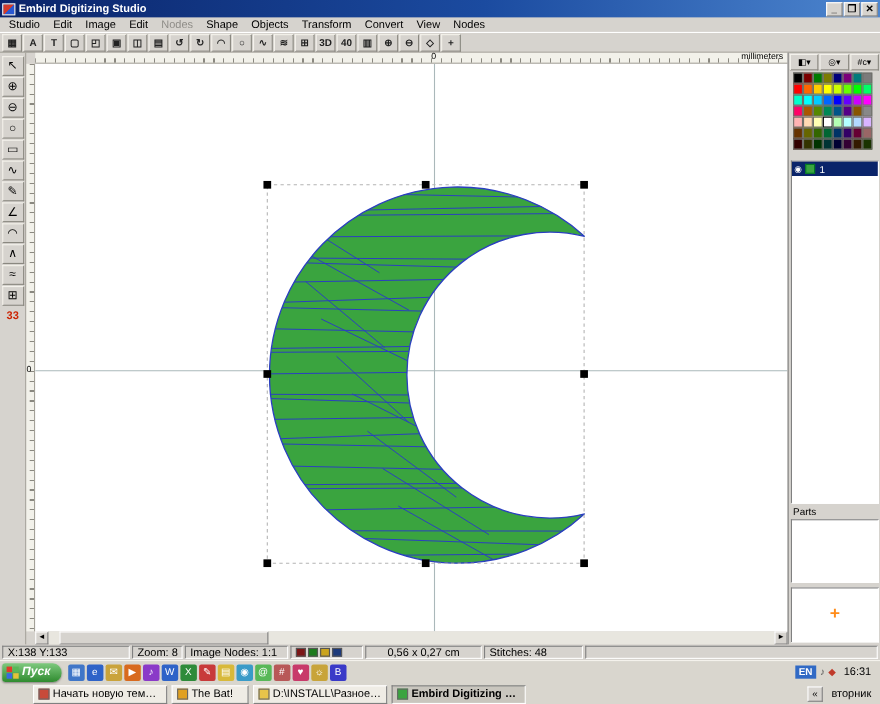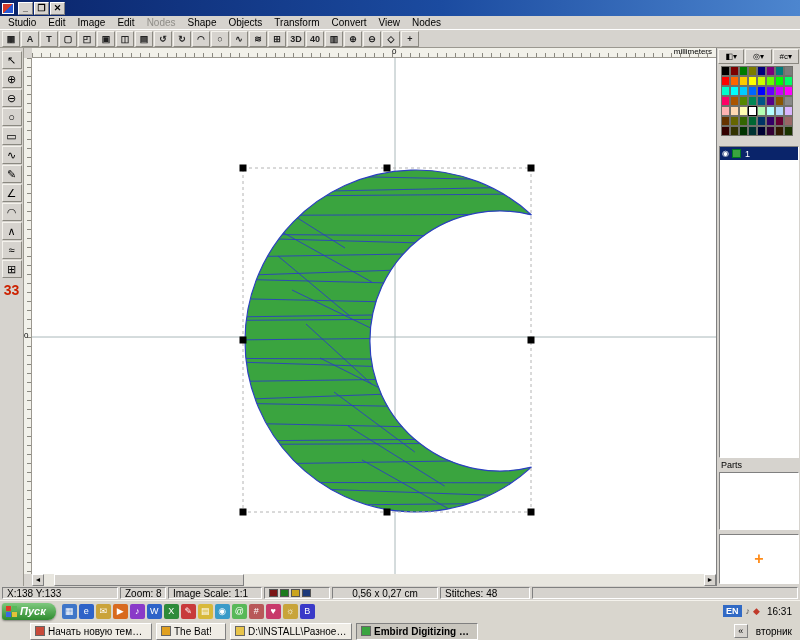--- a/index.html
+++ b/index.html
@@ -33,21 +33,21 @@
     border:1px solid; border-color:#f4f2ec #8a8880 #8a8880 #f4f2ec; background:#d6d3ce; }
 
   
   #workspace { position:absolute; top:48px; left:0; width:800px; height:538px; }
 
   #left-toolbar { position:absolute; left:0; top:0; width:24px; height:538px;
     background:#d6d3ce; border-right:1px solid #9b9890; padding-top:2px; }
   .ltbtn { width:20px; height:18px; margin:1px auto; display:block; text-align:center;
     line-height:17px; font-size:11px; background:#d6d3ce;
     border:1px solid; border-color:#f4f2ec #8a8880 #8a8880 #f4f2ec; }
-  #color-count { color:#cc2200; font-weight:bold; font-size:14px; text-align:center; margin-top:4px; }
+  #color-count { color:#cc2200; font-weight:bold; font-size:10px; text-align:center; margin-top:4px; }
 
   #canvas-area { position:absolute; left:24px; top:0; width:692px; height:538px; background:#d6d3ce; }
   #hruler { position:absolute; left:8px; top:0; width:684px; height:10px; background:#f2f1ea;
     border-bottom:1px solid #9b9890;
     background-image:repeating-linear-gradient(90deg,#8a8880 0 1px,transparent 1px 9px);
     background-size:100% 4px; background-position:0 100%; background-repeat:no-repeat; }
   #hruler .rlabel { position:absolute; top:0; font-size:8px; line-height:8px; background:transparent; }
   #h-zero { left:360px; }
   #ruler-units { right:4px; }
   #vruler { position:absolute; left:0; top:10px; width:8px; height:516px; background:#f2f1ea;
@@ -134,20 +134,21 @@
   #tray2 { margin-left:auto; display:flex; align-items:center; }
   #tray-collapse { width:14px; height:14px; text-align:center; line-height:13px; font-size:9px;
     background:#d6d3ce; border:1px solid; border-color:#fff #808080 #808080 #fff; margin-right:8px; }
   #tray-day { font-size:10px; margin-right:6px; }
 </style>
 </head>
 <body>
 
 <div id="titlebar">
   <span id="app-icon"></span>
+  <span id="title-text">Embird Digitizing Studio</span>
   <span class="winbtn">_</span>
   <span class="winbtn">❐</span>
   <span class="winbtn">✕</span>
 </div>
 
 <div id="menubar">
     <span class="menu-item">Studio</span>
     <span class="menu-item">Edit</span>
     <span class="menu-item">Image</span>
     <span class="menu-item">Edit</span>
@@ -357,21 +358,21 @@
     <div id="parts-panel"></div>
     <div id="preview-panel">
       <span id="preview-cross">+</span>
     </div>
   </div>
 </div>
 
 <div id="statusbar">
   <span class="seg" id="seg-pos">X:138 Y:133</span>
   <span class="seg" id="seg-zoom">Zoom: 8</span>
-  <span class="seg" id="seg-scale">Image Scale: 1:1</span>
+  <span class="seg" id="seg-scale">Image Nodes: 1:1</span>
   <span class="seg" id="seg-chips">
       <span class="chip" style="background: rgb(123, 22, 22);"></span>
       <span class="chip" style="background: rgb(29, 123, 29);"></span>
       <span class="chip" style="background: rgb(202, 164, 30);"></span>
       <span class="chip" style="background: rgb(29, 58, 123);"></span>
     </span>
   <span class="seg" id="seg-size">0,56 x 0,27 cm</span>
   <span class="seg" id="seg-stitches">Stitches: 48</span>
   <span class="seg" id="seg-fill"></span>
 </div>

